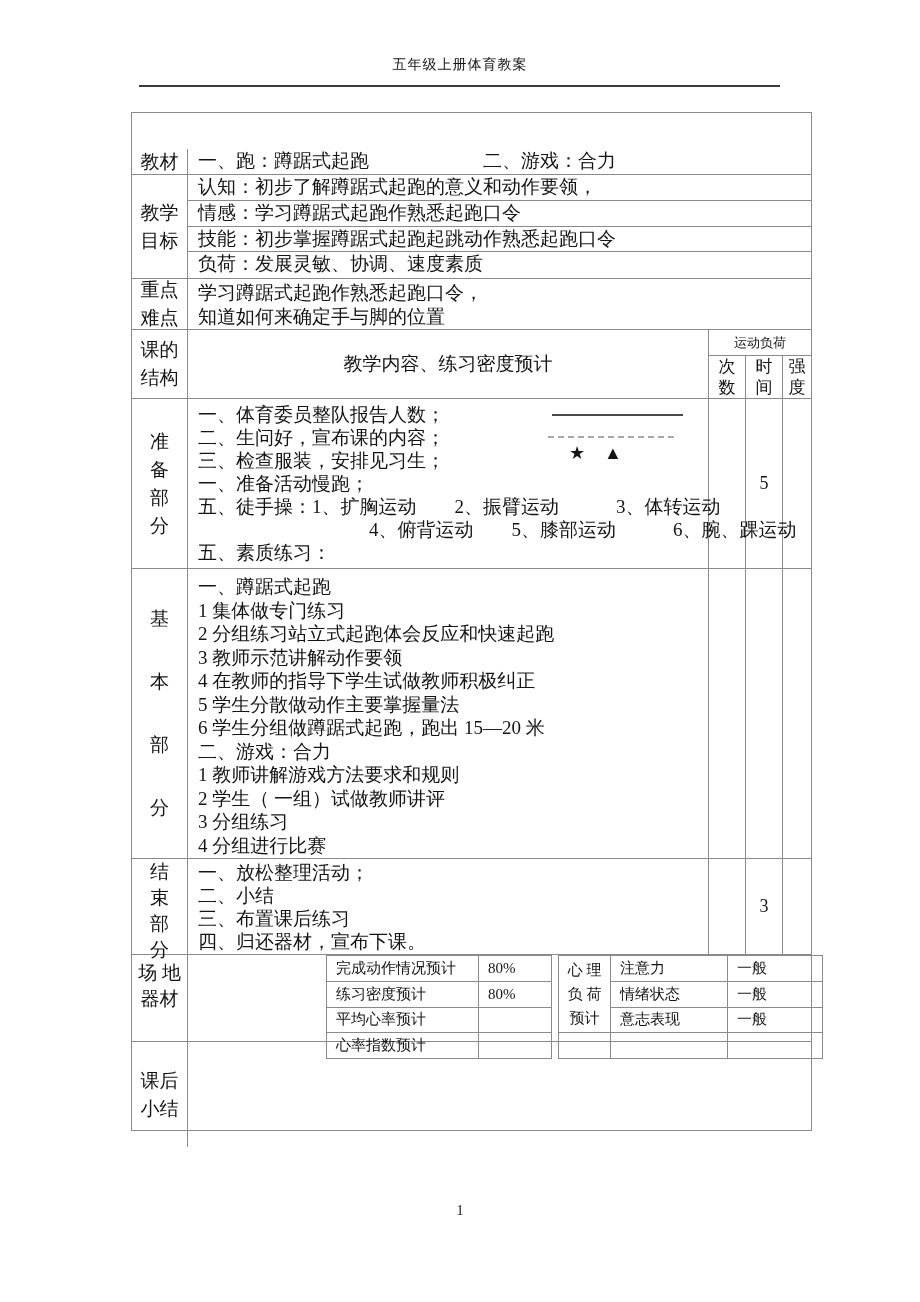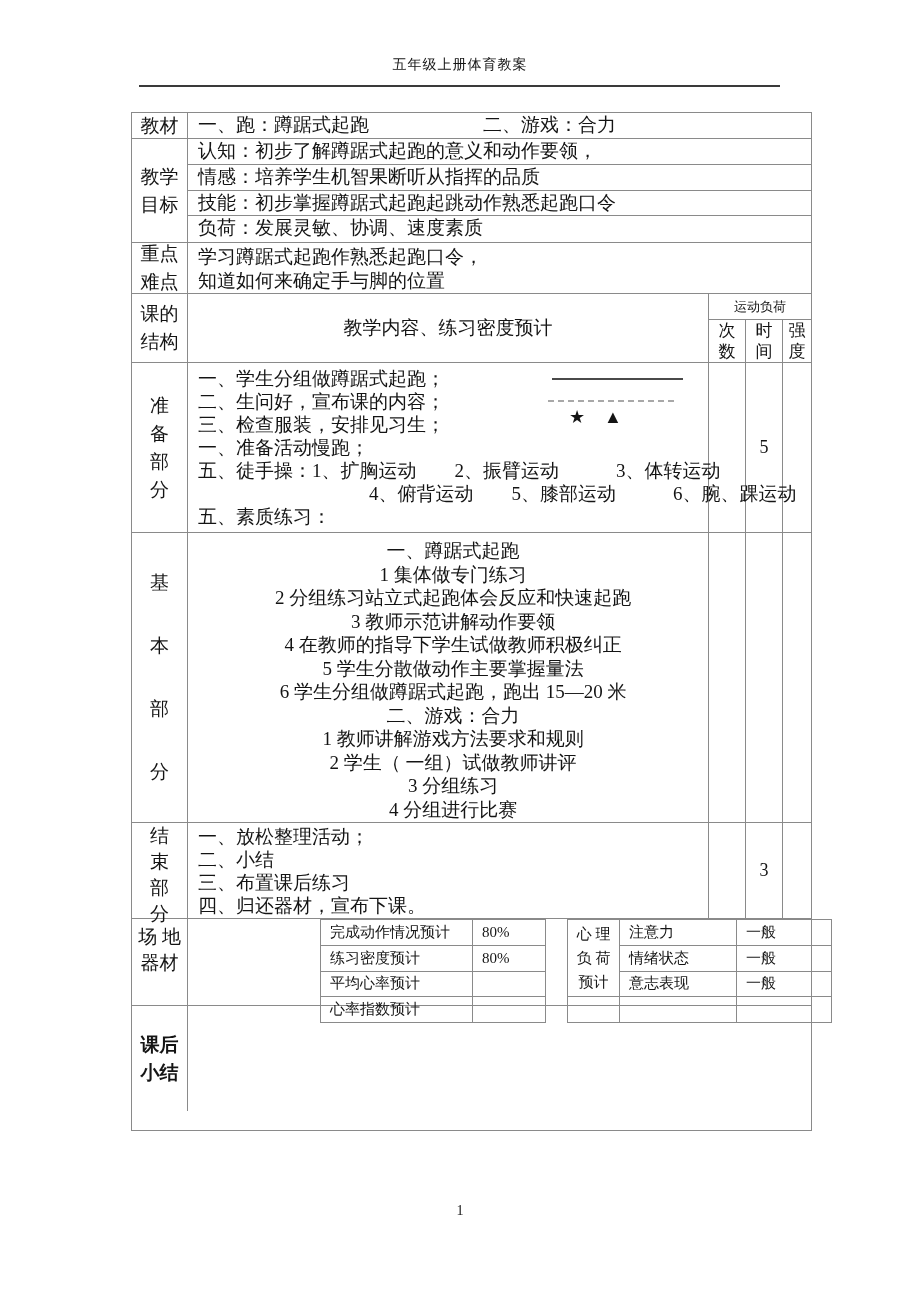--- a/index.html
+++ b/index.html
@@ -12,21 +12,21 @@
   .header-rule{position:absolute;top:85px;left:139px;width:641px;height:2px;background:#3a3a3a;}
   .page-number{position:absolute;top:1203px;left:0;width:920px;text-align:center;font-size:14px;}
 
   .tbl{position:absolute;top:112px;left:131px;width:681px;height:1019px;border:1px solid #8a8a8a;box-sizing:border-box;font-size:19px;}
   .row{display:flex;border-bottom:1px solid #8a8a8a;box-sizing:border-box;}
   .row:last-child{border-bottom:none;}
   .cell{box-sizing:border-box;}
   .label-cell{width:56px;flex:0 0 56px;display:flex;flex-direction:column;align-items:center;justify-content:center;text-align:center;line-height:28px;border-right:1px solid #8a8a8a;box-sizing:border-box;white-space:pre;}
 
   
-  .r-material{height:26px;}
+  .r-material{height:26px;margin-top:36px;}
   .mat-content{flex:1;position:relative;}
   .mat1{position:absolute;left:10px;top:0px;line-height:24px;}
   .mat2{position:absolute;left:295px;top:0px;line-height:24px;}
 
   
   .r-objectives{height:104px;}
   .obj-col{flex:1;display:flex;flex-direction:column;}
   .obj-row{height:26px;box-sizing:border-box;border-bottom:1px solid #8a8a8a;padding-left:10px;line-height:24px;white-space:pre;}
   .obj-row:last-child{border-bottom:none;}
 
@@ -51,49 +51,49 @@
 
   .r-prep{height:170px;}
   .prep-line{line-height:23px;white-space:pre;}
   .prep-solid{position:absolute;left:364px;top:15px;width:131px;height:0;border-top:2px solid #4a4a4a;}
   .prep-dashed{position:absolute;left:360px;top:37px;width:126px;height:0;border-top:2px dashed #a8a8a8;}
   .prep-star{position:absolute;left:381px;top:45px;font-size:18px;line-height:18px;}
   .prep-tri{position:absolute;left:416px;top:45px;font-size:18px;line-height:18px;}
 
   .r-basic{height:290px;}
   .basic-line{line-height:23.5px;white-space:pre;}
-  .r-basic .body-content{padding-top:6px;text-align:center;}
+  .r-basic .body-content{padding-top:6px;}
 
   .r-closing{height:96px;}
   .closing-line{line-height:23px;white-space:pre;}
   .r-closing .body-content{padding-top:2px;}
 
   .spread{justify-content:space-evenly;line-height:normal;}
 
   
   .r-venue{height:87px;}
   .venue-label{justify-content:flex-start;padding-top:5px;line-height:26px;}
   .venue-content{flex:1;position:relative;}
   .subtbl{position:absolute;top:0;border:1px solid #8a8a8a;box-sizing:border-box;font-size:15px;display:flex;}
-  .subA{left:132px;width:226px;height:104px;flex-direction:column;}
+  .subA{left:138px;width:226px;height:104px;flex-direction:column;}
   .srow{flex:1;display:flex;border-bottom:1px solid #8a8a8a;box-sizing:border-box;}
   .srow:last-child{border-bottom:none;}
   .slabel{flex:0 0 152px;border-right:1px solid #8a8a8a;display:flex;align-items:center;padding-left:9px;box-sizing:border-box;}
   .svalue{flex:1;display:flex;align-items:center;padding-left:9px;}
-  .subB{left:379px;width:265px;height:104px;flex-direction:row;justify-content:space-between;}
+  .subB{left:370px;width:265px;height:104px;flex-direction:row;justify-content:space-between;}
   .pcol1{flex:0 0 52px;border-right:1px solid #8a8a8a;display:flex;flex-direction:column;box-sizing:border-box;}
   .psych-head{flex:0 0 77px;border-bottom:1px solid #8a8a8a;display:flex;flex-direction:column;align-items:center;justify-content:center;line-height:24px;white-space:pre;box-sizing:border-box;}
   .psych-foot{flex:1;}
   .pcol2{flex:0 0 117px;border-right:1px solid #8a8a8a;display:flex;flex-direction:column;box-sizing:border-box;}
   .pcol3{flex:1;display:flex;flex-direction:column;}
   .pcell{flex:1;border-bottom:1px solid #8a8a8a;display:flex;align-items:center;padding-left:9px;box-sizing:border-box;}
   .pcell:last-child{border-bottom:none;}
 
   
-  .r-summary{height:105px;font-weight:bold;}
+  .r-summary{height:105px;}
   .summary-content{flex:1;}
 </style>
 </head>
 <body>
 
 <div class="header-title">五年级上册体育教案</div>
 <div class="header-rule"></div>
 
 <div class="tbl">
 
@@ -105,21 +105,21 @@
     </div>
   </div>
 
   <div class="row r-objectives">
     <div class="cell label-cell">
       <span>教学</span>
       <span>目标</span>
     </div>
     <div class="obj-col">
       <div class="obj-row">认知：初步了解蹲踞式起跑的意义和动作要领，</div>
-      <div class="obj-row">情感：培养学生机智果断听从指挥的品质</div>
+      <div class="obj-row">情感：学习蹲踞式起跑作熟悉起跑口令</div>
       <div class="obj-row">技能：初步掌握蹲踞式起跑起跳动作熟悉起跑口令</div>
       <div class="obj-row">负荷：发展灵敏、协调、速度素质</div>
     </div>
   </div>
 
   <div class="row r-key">
     <div class="cell label-cell">
       <span>重点</span>
       <span>难点</span>
     </div>
@@ -155,21 +155,21 @@
   </div>
 
   <div class="row r-prep">
     <div class="cell label-cell">
       <span>准</span>
       <span>备</span>
       <span>部</span>
       <span>分</span>
     </div>
     <div class="body-content">
-      <div class="prep-line">一、学生分组做蹲踞式起跑；</div>
+      <div class="prep-line">一、体育委员整队报告人数；</div>
       <div class="prep-line">二、生问好，宣布课的内容；</div>
       <div class="prep-line">三、检查服装，安排见习生；</div>
       <div class="prep-line">一、准备活动慢跑；</div>
       <div class="prep-line">五、徒手操：1、扩胸运动　　2、振臂运动　　　3、体转运动</div>
       <div class="prep-line">　　　　　　　　　4、俯背运动　　5、膝部运动　　　6、腕、踝运动</div>
       <div class="prep-line">五、素质练习：</div>
       <div class="prep-solid"></div>
       <div class="prep-dashed"></div>
       <span class="prep-star">★</span>
       <span class="prep-tri">▲</span>

